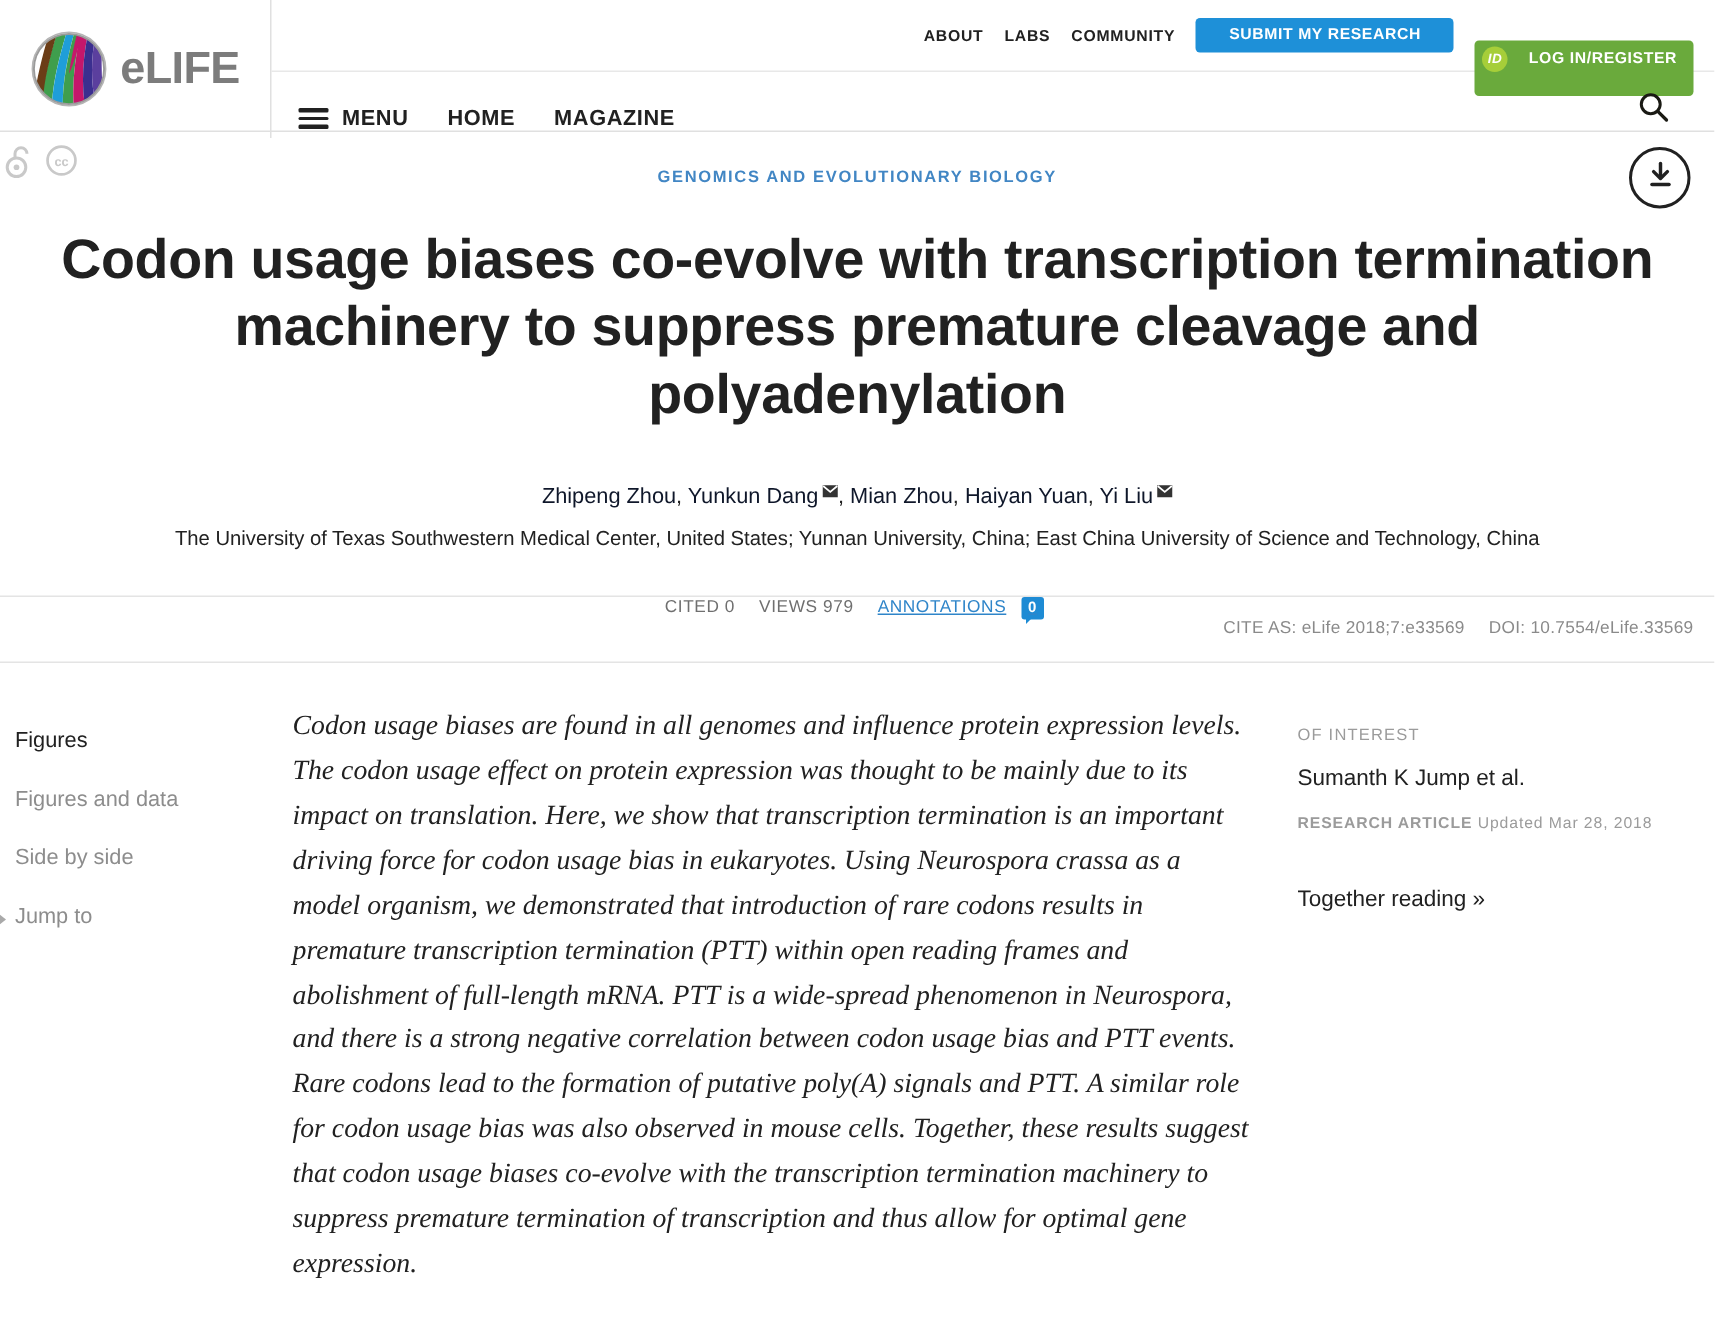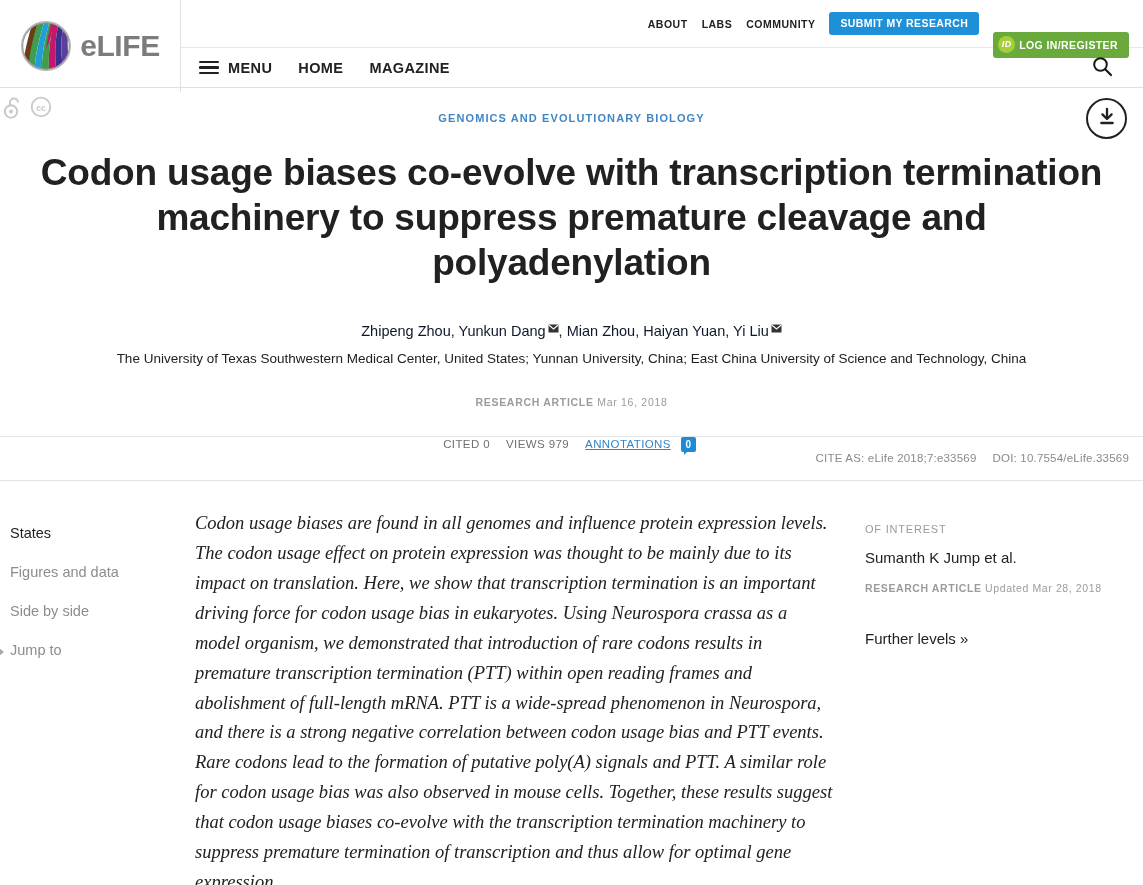--- a/index.html
+++ b/index.html
@@ -57,43 +57,43 @@
     text-decoration: none;
     text-transform: uppercase;
     white-space: nowrap;
   }
   .btn-submit {
     background: #1e90d8;
     color: #ffffff;
     font-size: 10.5px;
     font-weight: bold;
     letter-spacing: 0.4px;
-    padding: 5px 11px 6px;
+    padding: 5px 22px 6px;
     border-radius: 3px;
     border: 0;
     text-transform: uppercase;
     white-space: nowrap;
     cursor: pointer;
     font-family: "Liberation Sans", sans-serif;
     text-align: center;
   }
   .btn-login {
     background: #6aaa3c;
     color: #ffffff;
     font-size: 10.5px;
     font-weight: bold;
     letter-spacing: 0.4px;
-    padding: 4px 11px 5px 5px;
+    padding: 4px 11px 16px 5px;
     border-radius: 3px;
     border: 0;
     text-transform: uppercase;
     white-space: nowrap;
     display: flex;
     align-items: center;
-    gap: 4px;
+    gap: 14px;
     cursor: pointer;
     font-family: "Liberation Sans", sans-serif;
     margin-top: 43px;
   }
   .orcid-badge {
     width: 17px; height: 17px;
     border-radius: 50%;
     background: #a6ce39;
     color: #ffffff;
     font-size: 9px;
@@ -101,21 +101,21 @@
     font-style: italic;
     display: flex;
     align-items: center;
     justify-content: center;
     line-height: 1;
   }
 
   .main-nav {
     flex: 1;
     display: flex;
-    align-items: center;
+    align-items: flex-end;
     padding-left: 18px;
     padding-right: 26px;
     gap: 26px;
   }
   .nav-menu-toggle {
     display: flex;
     align-items: center;
     gap: 9px;
     background: none;
     border: 0;
@@ -481,24 +481,20 @@
           <rect x="0.5" y="0.5" width="10" height="8" fill="#333333"></rect>
           <path d="M0.8 1 L5.5 5 L10.2 1" fill="none" stroke="#ffffff" stroke-width="1.1"></path>
         </svg></span><span>, </span><a class="author-name" href="#">Mian Zhou</a><span>, </span><a class="author-name" href="#">Haiyan Yuan</a><span>, </span><a class="author-name" href="#">Yi Liu</a><span class="envelope"><svg width="11" height="9" viewBox="0 0 11 9" xmlns="http://www.w3.org/2000/svg">
           <rect x="0.5" y="0.5" width="10" height="8" fill="#333333"></rect>
           <path d="M0.8 1 L5.5 5 L10.2 1" fill="none" stroke="#ffffff" stroke-width="1.1"></path>
         </svg></span>
   </div>
 
   <div class="affiliations">The University of Texas Southwestern Medical Center, United States; Yunnan University, China; East China University of Science and Technology, China</div>
 
-  <div class="artype-line">
-    <span class="artype">RESEARCH ARTICLE</span>
-    <span>Mar 16, 2018</span>
-  </div>
 
 </section>
 
 <div class="metrics-wrap">
   <div class="metrics-left">
     <span class="metric">
       <span class="mlabel">CITED</span>
       <span>0</span>
     </span>
     <span class="metric">
@@ -512,34 +508,34 @@
   </div>
   <div class="metrics-right">
     <span>CITE AS: eLife 2018;7:e33569</span>
     <span>DOI: 10.7554/eLife.33569</span>
   </div>
 </div>
 
 <div class="content-grid">
 
   <nav class="side-nav">
-    <a class="side-item active" href="#">States</a>
+    <a class="side-item active" href="#">Figures</a>
     <a class="side-item" href="#">Figures and data</a>
     <a class="side-item" href="#">Side by side</a>
     <a class="side-item has-arrow" href="#">Jump to</a>
   </nav>
 
   <main class="article-main">
     <p class="abstract-body">Codon usage biases are found in all genomes and influence protein expression levels. The codon usage effect on protein expression was thought to be mainly due to its impact on translation. Here, we show that transcription termination is an important driving force for codon usage bias in eukaryotes. Using Neurospora crassa as a model organism, we demonstrated that introduction of rare codons results in premature transcription termination (PTT) within open reading frames and abolishment of full-length mRNA. PTT is a wide-spread phenomenon in Neurospora, and there is a strong negative correlation between codon usage bias and PTT events. Rare codons lead to the formation of putative poly(A) signals and PTT. A similar role for codon usage bias was also observed in mouse cells. Together, these results suggest that codon usage biases co-evolve with the transcription termination machinery to suppress premature termination of transcription and thus allow for optimal gene expression.</p>
 
   </main>
 
   <aside class="right-rail">
     <div class="rail-kicker">OF INTEREST</div>
     <div class="rail-authors">Sumanth K Jump et al.</div>
     <div class="rail-meta">
       <span class="rtype">RESEARCH ARTICLE</span>
       <span>Updated Mar 28, 2018</span>
     </div>
-    <a class="further-reading" href="#">Further levels »</a>
+    <a class="further-reading" href="#">Together reading »</a>
   </aside>
 
 </div>
 
 </body></html>

